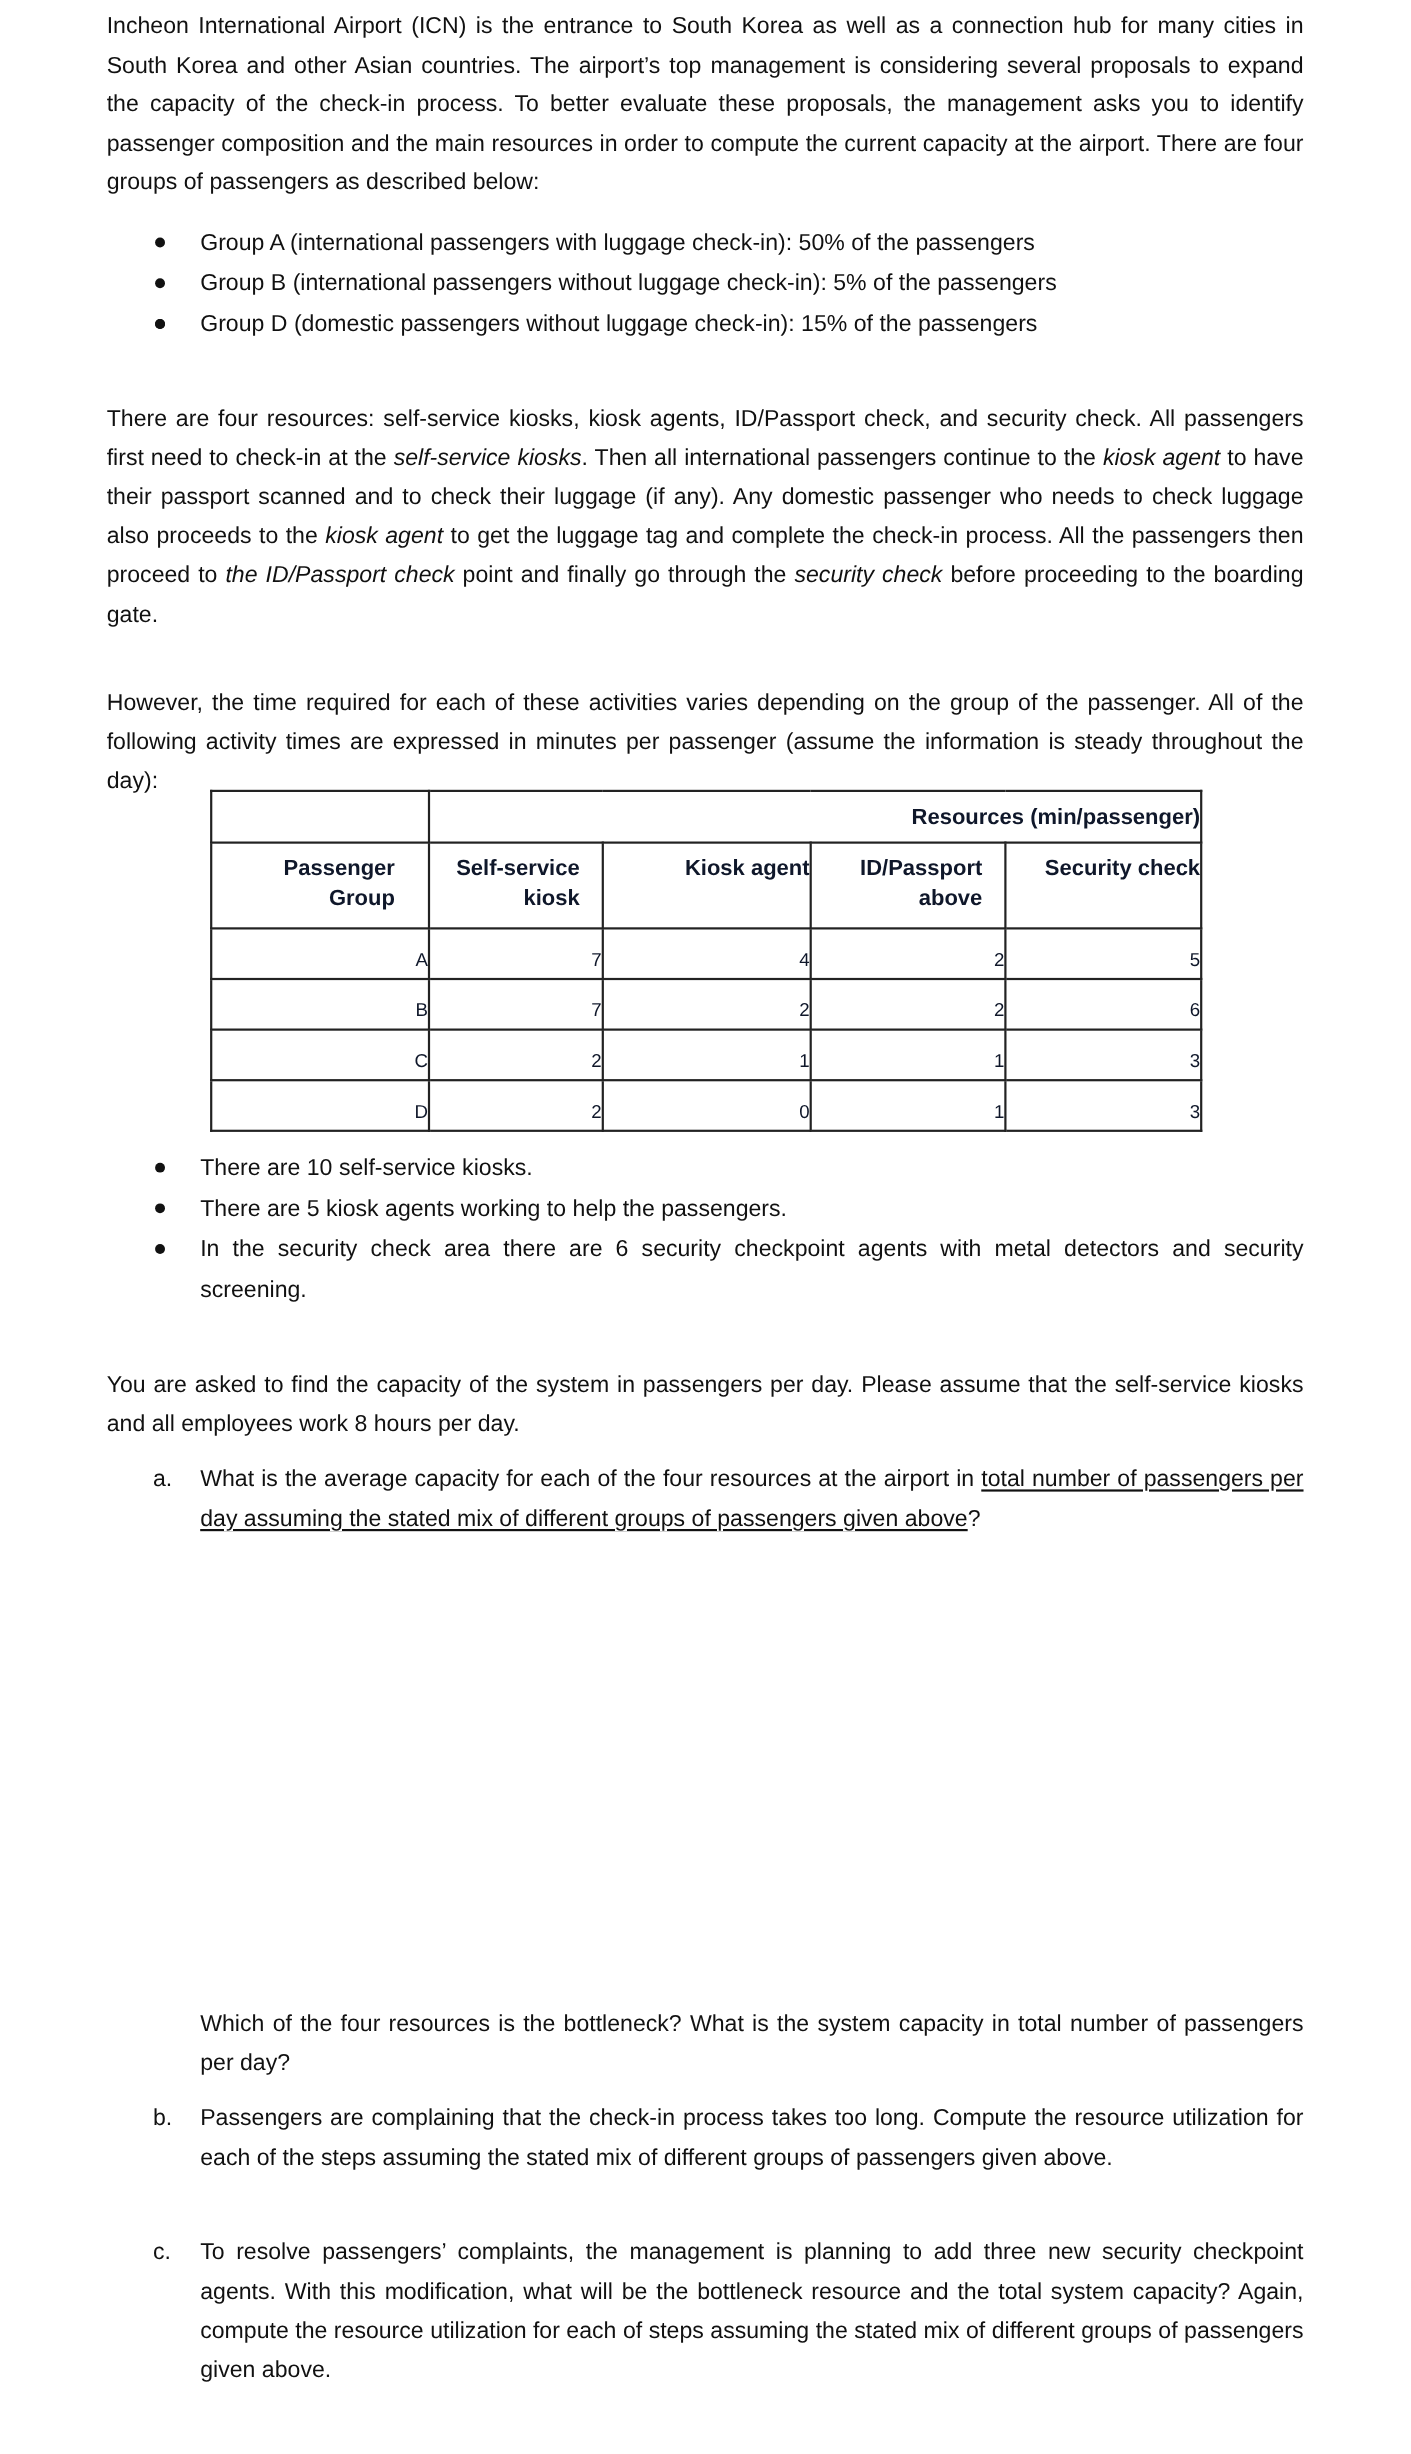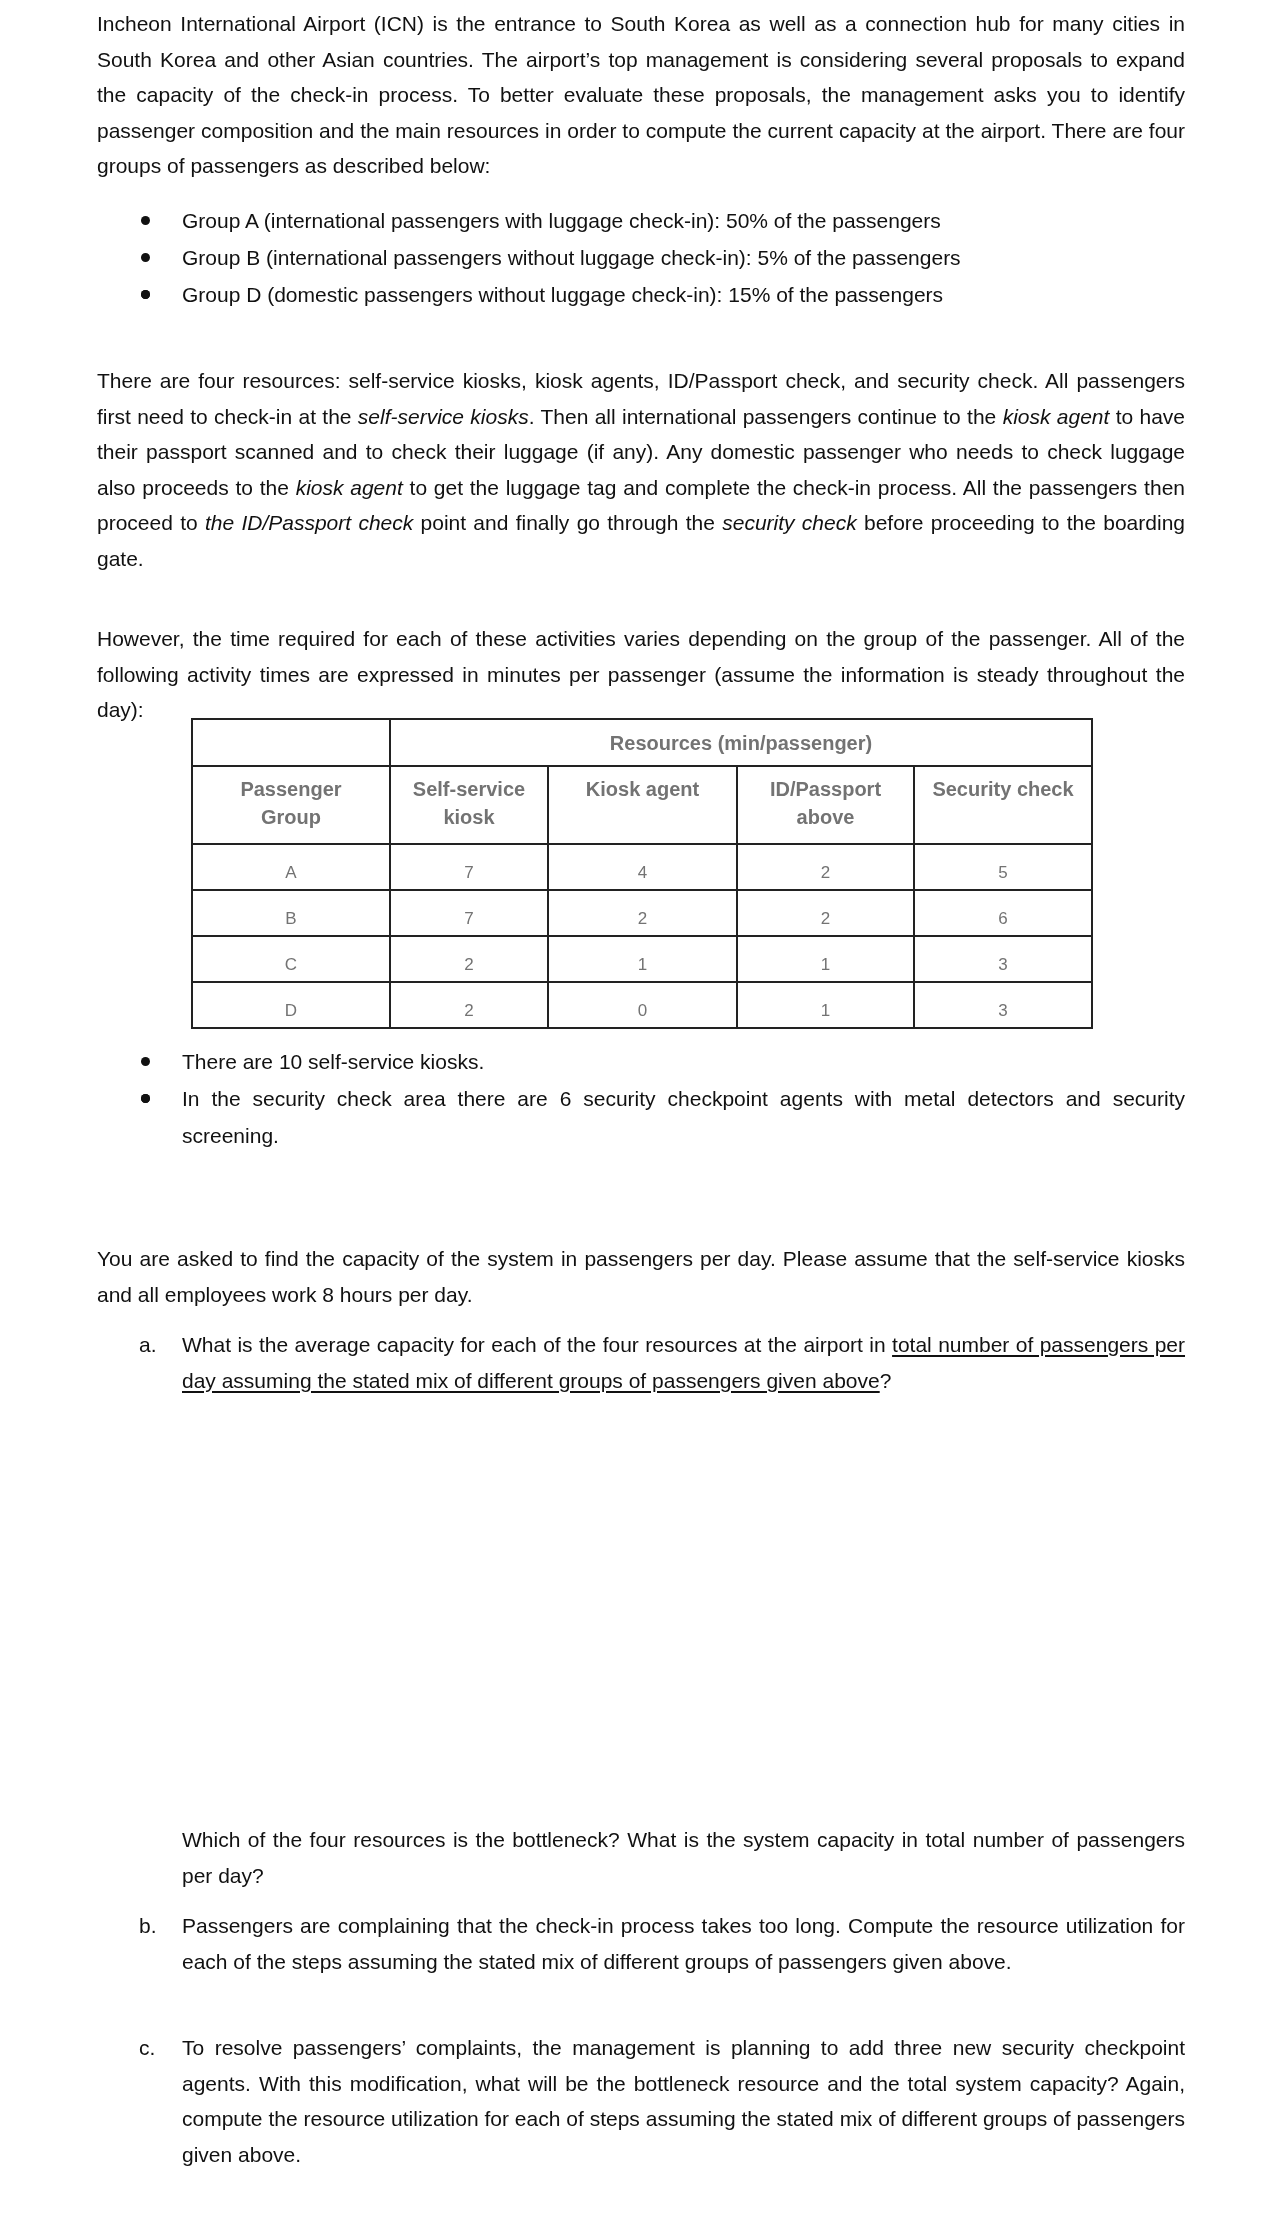--- a/index.html
+++ b/index.html
@@ -78,23 +78,23 @@
       position: absolute;
       left: 191px;
       top: 718px;
       width: 900px;
       border-collapse: collapse;
       table-layout: fixed;
       font-family: "Liberation Sans", "DejaVu Sans", sans-serif;
     }
     .data-table td, .data-table th {
       border: 2px solid #222;
-      text-align: center;
+      text-align: right;
       vertical-align: middle;
-      color: #737373;
+      color: #0f172a;
     }
     .data-table th {
       font-weight: bold;
       font-size: 20px;
       line-height: 28px;
     }
     .data-table .hdr-top th { height: 47px; }
     .data-table .hdr-sub th { height: 78px; vertical-align: top; padding-top: 8px; }
     .data-table td {
       height: 46px;
@@ -170,21 +170,21 @@
     <td>1</td>
     <td>3</td>
   </tr>
 </tbody>
   </table>
 
 <div class="page">
 
   <ul class="bullets" style="top:1043px;">
     <li><span class="bullet-dot"></span><span>There are 10 self-service kiosks.</span></li>
-    <li><span class="bullet-dot"></span></li>
+    <li><span class="bullet-dot"></span><span>There are 5 kiosk agents working to help the passengers.</span></li>
     <li><span class="bullet-dot"></span><span>In the security check area there are 6 security checkpoint agents with metal detectors and security screening.</span></li>
   </ul>
 
   <p class="para" style="top:1241px;">You are asked to find the capacity of the system in passengers per day. Please assume that the self-service kiosks and all employees work 8 hours per day.</p>
 
   <div class="qitem" style="top:1327px;">
     <span class="qletter">a.</span>
     <span class="qtext"><span>What is the average capacity for each of the four resources at the airport in </span><span class="underline">total number of passengers per day assuming the stated mix of different groups of passengers given above</span><span>?</span></span>
   </div>
 

